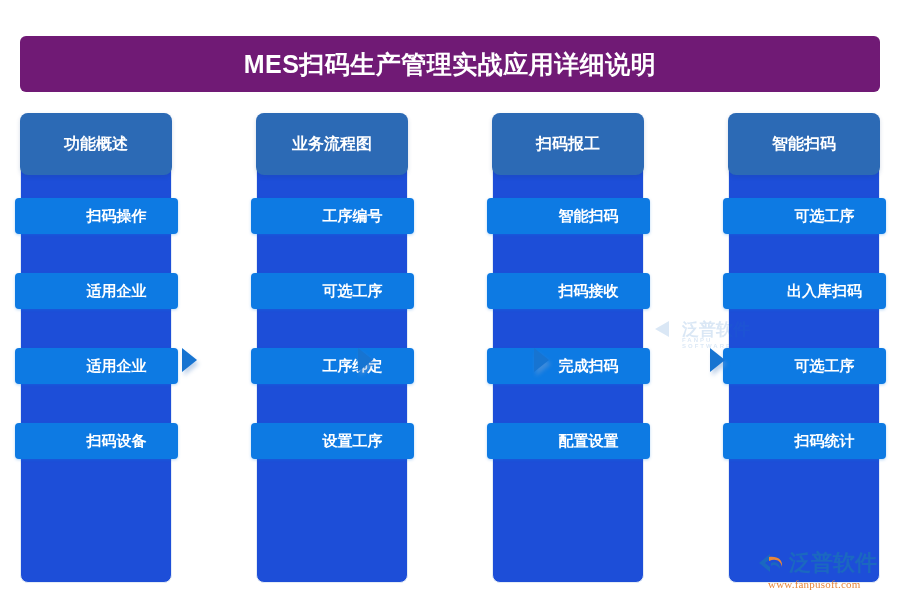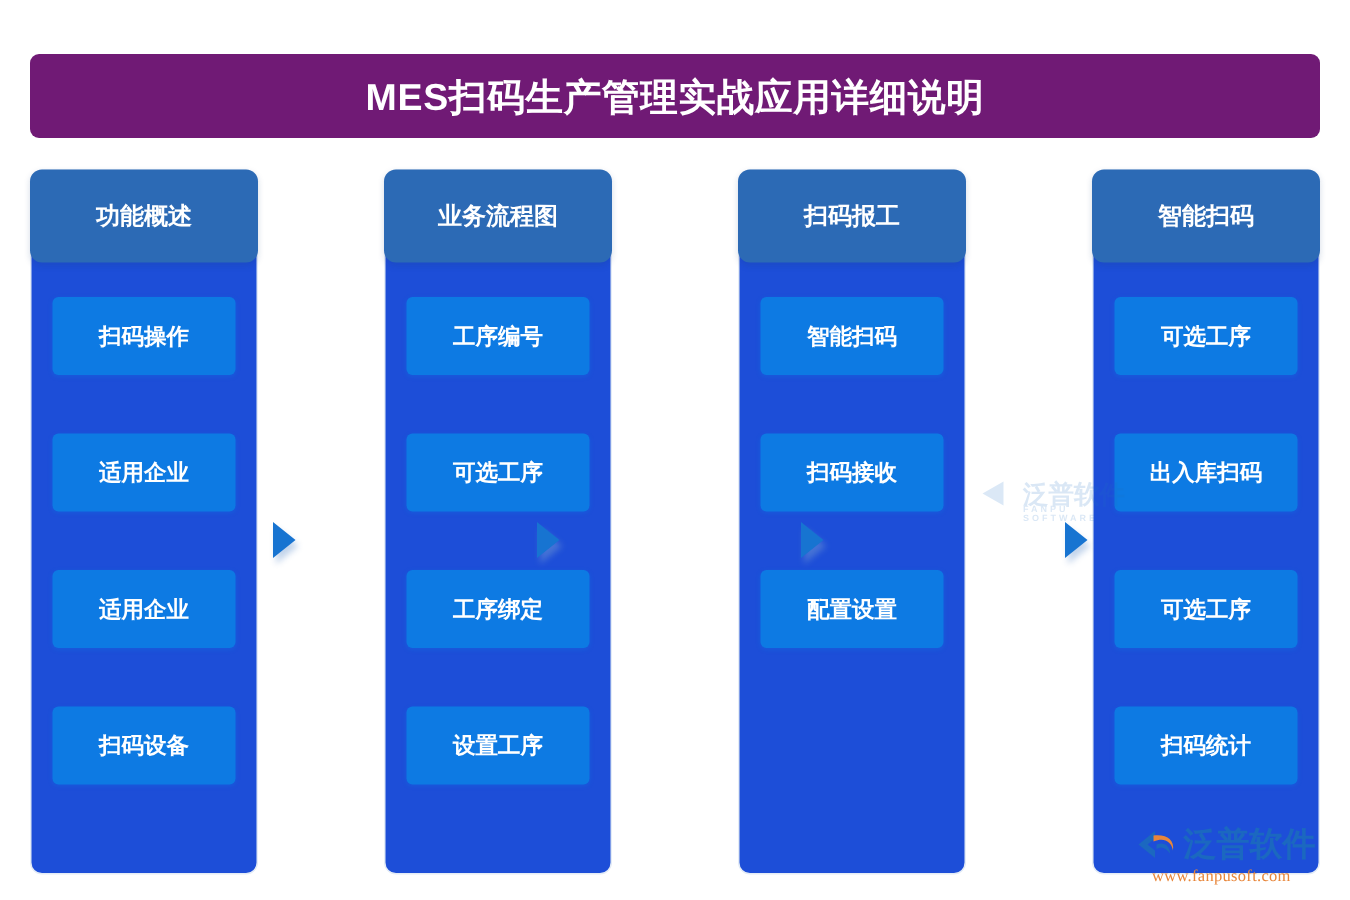--- a/index.html
+++ b/index.html
@@ -82,28 +82,29 @@
 
   .col-items {
     margin-top: 84px;
     width: 100%;
     display: flex;
     flex-direction: column;
     align-items: center;
   }
   .item-card {
     width: 122px;
-    height: 52px;
+    height: 36px;
     margin-bottom: 39px;
     background: #0d7ae3;
     border-radius: 4px;
     display: flex;
     align-items: center;
     justify-content: center;
     box-shadow: 0 1px 3px rgba(13, 122, 227, 0.30);
+    padding-left: 41px;
   }
   .item-label {
     color: #ffffff;
     font-size: 15px;
     font-weight: bold;
     white-space: nowrap;
   }
 
   
   .arrow {
@@ -256,20 +257,23 @@
       <span class="col-header-label">扫码报工</span>
     </div>
     <div class="col-items">
       <div class="item-card">
         <span class="item-label">智能扫码</span>
       </div>
       <div class="item-card">
         <span class="item-label">扫码接收</span>
       </div>
       <div class="item-card">
+        <span class="item-label">完成扫码</span>
+      </div>
+      <div class="item-card">
         <span class="item-label">配置设置</span>
       </div>
     </div>
   </div>
 
   <div class="column">
     <div class="col-header">
       <span class="col-header-label">智能扫码</span>
     </div>
     <div class="col-items">

